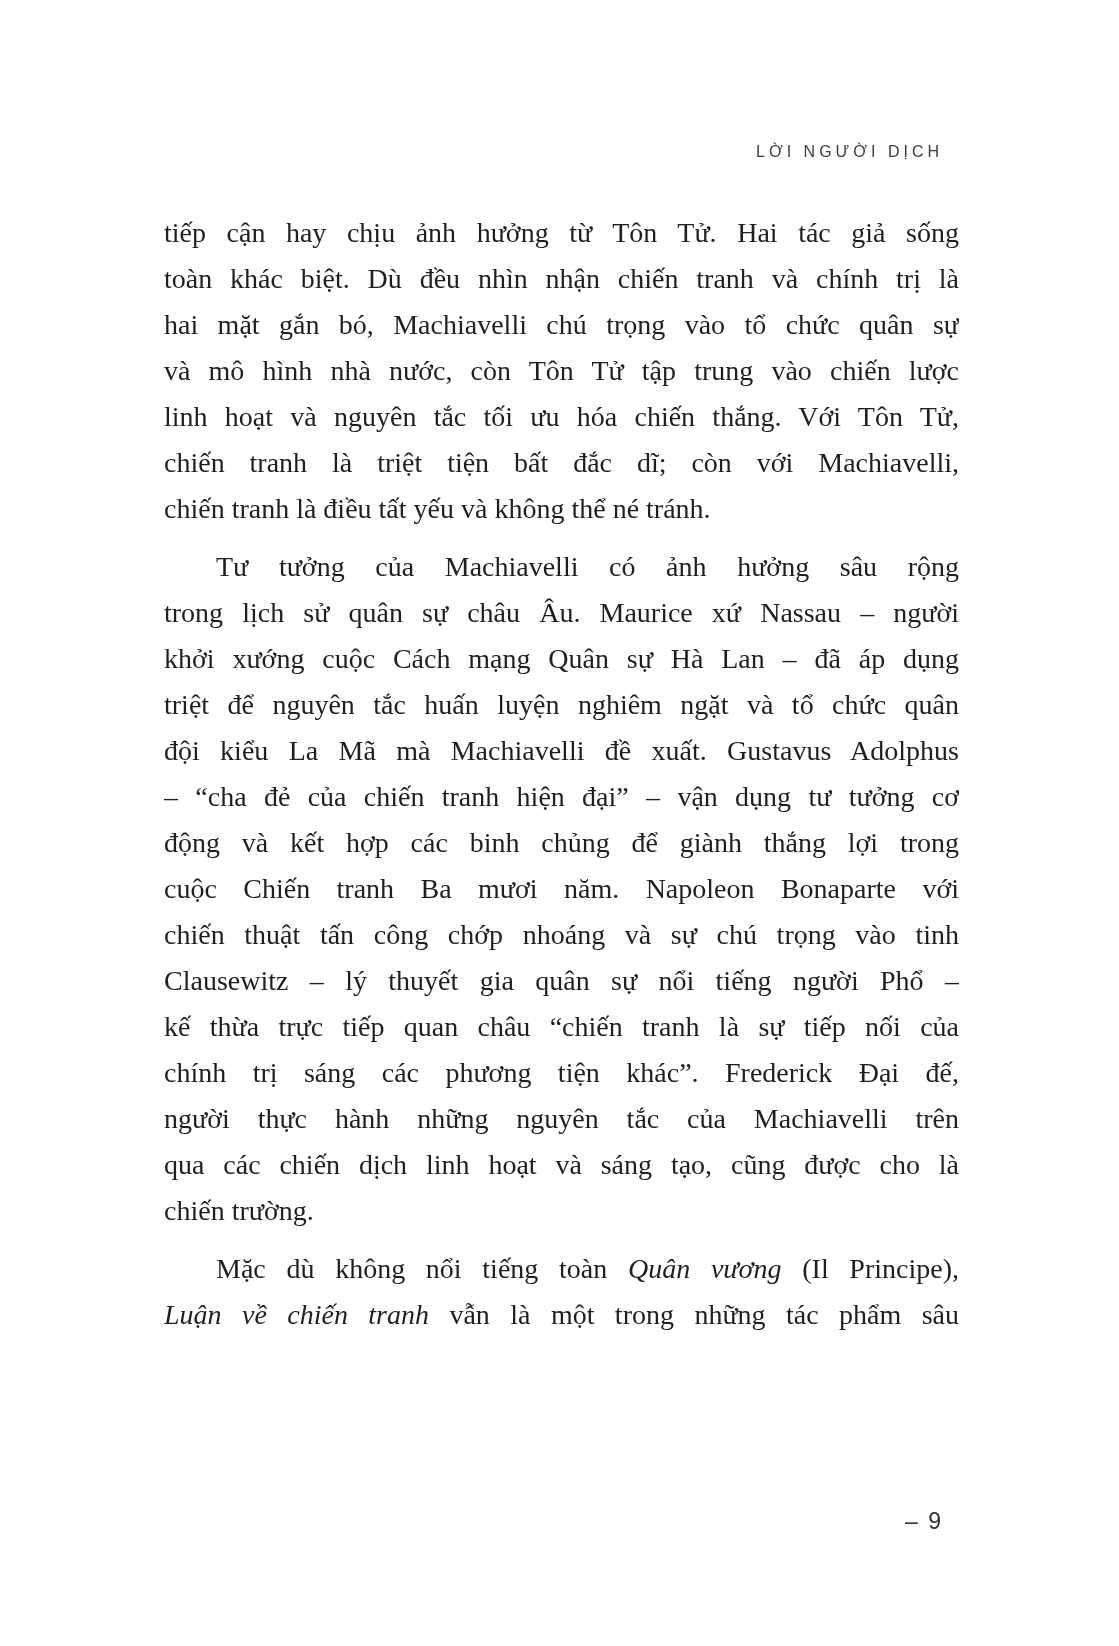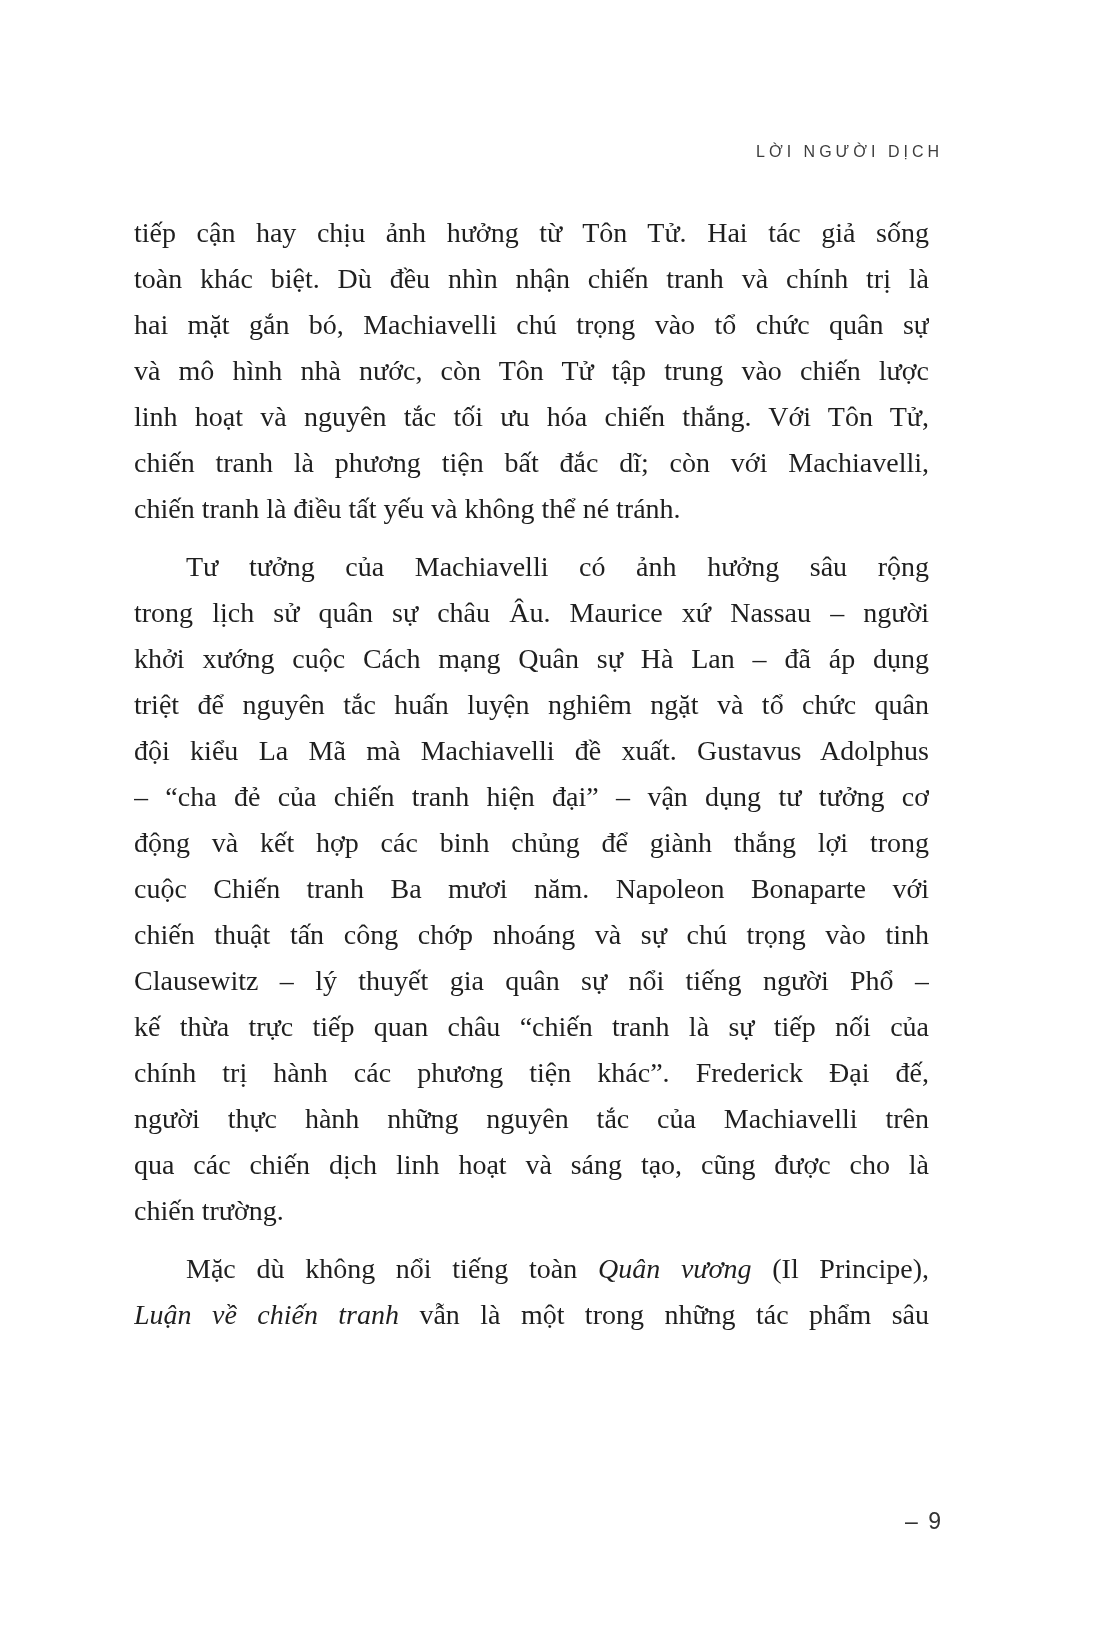--- a/index.html
+++ b/index.html
@@ -19,21 +19,21 @@
     font-family: "Liberation Sans", "DejaVu Sans", sans-serif;
     font-size: 16px;
     font-weight: 400;
     letter-spacing: 4px;
     color: #3d3d3d;
     white-space: nowrap;
   }
   .content {
     position: absolute;
     top: 190px;
-    left: 134px;
+    left: 164px;
     width: 795px;
     color: #1f1f1f;
     font-size: 28px;
   }
   .para { margin: 0; }
   .para + .para { margin-top: 12px; }
   .line {
     line-height: 46px;
     text-align: justify;
     text-align-last: justify;
@@ -63,37 +63,37 @@
   <div class="running-header">LỜI NGƯỜI DỊCH</div>
 
   <div class="content">
 
     <div class="para">
       <div class="line">tiếp cận hay chịu ảnh hưởng từ Tôn Tử. Hai tác giả sống</div>
       <div class="line">toàn khác biệt. Dù đều nhìn nhận chiến tranh và chính trị là</div>
       <div class="line">hai mặt gắn bó, Machiavelli chú trọng vào tổ chức quân sự</div>
       <div class="line">và mô hình nhà nước, còn Tôn Tử tập trung vào chiến lược</div>
       <div class="line">linh hoạt và nguyên tắc tối ưu hóa chiến thắng. Với Tôn Tử,</div>
-      <div class="line">chiến tranh là phương tiện bất đắc dĩ; còn với Machiavelli,</div>
+      <div class="line">chiến tranh là triệt tiện bất đắc dĩ; còn với Machiavelli,</div>
       <div class="line last">chiến tranh là điều tất yếu và không thể né tránh.</div>
     </div>
 
     <div class="para">
       <div class="line indent">Tư tưởng của Machiavelli có ảnh hưởng sâu rộng</div>
       <div class="line">trong lịch sử quân sự châu Âu. Maurice xứ Nassau – người</div>
       <div class="line">khởi xướng cuộc Cách mạng Quân sự Hà Lan – đã áp dụng</div>
       <div class="line">triệt để nguyên tắc huấn luyện nghiêm ngặt và tổ chức quân</div>
       <div class="line">đội kiểu La Mã mà Machiavelli đề xuất. Gustavus Adolphus</div>
       <div class="line">– “cha đẻ của chiến tranh hiện đại” – vận dụng tư tưởng cơ</div>
       <div class="line">động và kết hợp các binh chủng để giành thắng lợi trong</div>
       <div class="line">cuộc Chiến tranh Ba mươi năm. Napoleon Bonaparte với</div>
       <div class="line">chiến thuật tấn công chớp nhoáng và sự chú trọng vào tinh</div>
       <div class="line">Clausewitz – lý thuyết gia quân sự nổi tiếng người Phổ –</div>
       <div class="line">kế thừa trực tiếp quan châu “chiến tranh là sự tiếp nối của</div>
-      <div class="line">chính trị hành các phương tiện khác”. Frederick Đại đế,</div>
+      <div class="line">chính trị sáng các phương tiện khác”. Frederick Đại đế,</div>
       <div class="line">người thực hành những nguyên tắc của Machiavelli trên</div>
       <div class="line">qua các chiến dịch linh hoạt và sáng tạo, cũng được cho là</div>
       <div class="line last">chiến trường.</div>
     </div>
 
     <div class="para">
       <div class="line indent"><span>Mặc dù không nổi tiếng toàn </span><span class="italic">Quân vương</span><span> (Il Principe),</span></div>
       <div class="line"><span class="italic">Luận về chiến tranh</span><span> vẫn là một trong những tác phẩm sâu</span></div>
     </div>
 

